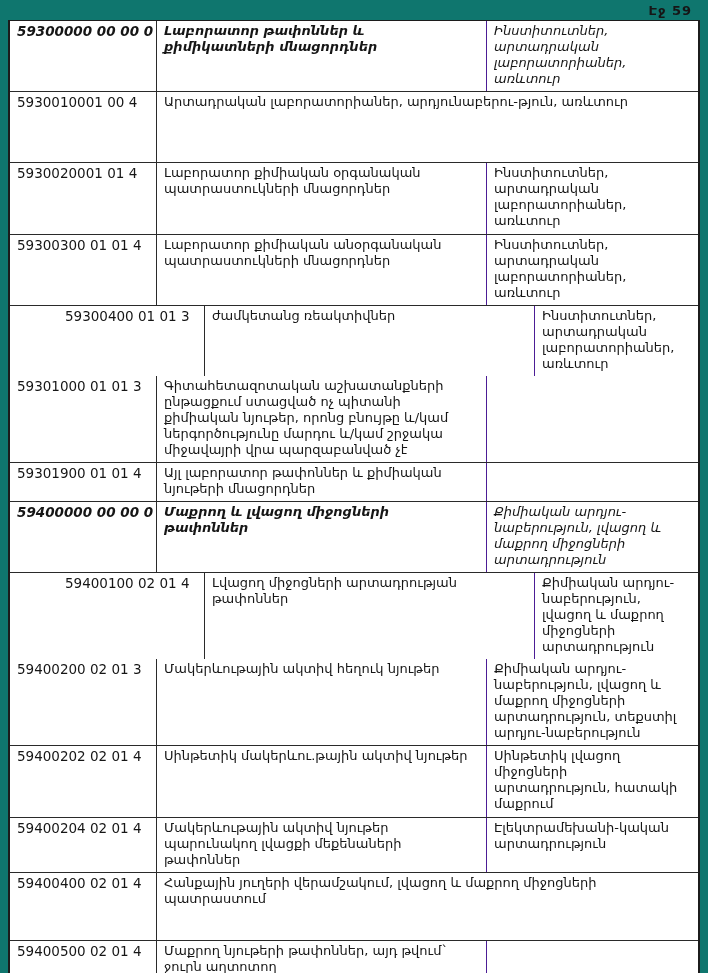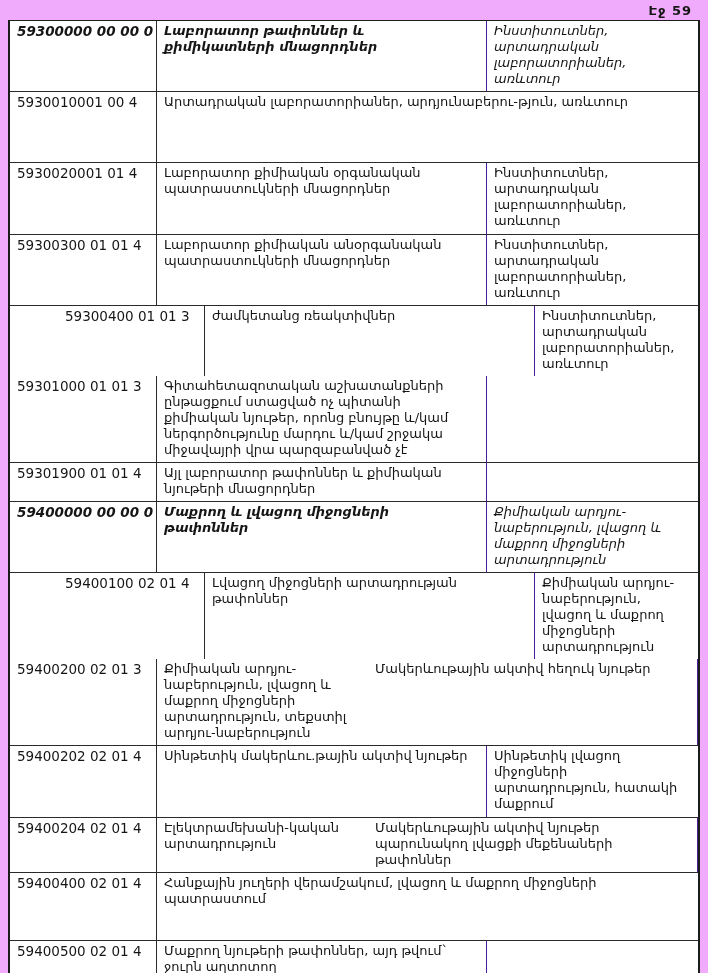--- a/index.html
+++ b/index.html
@@ -1,21 +1,21 @@
 <!DOCTYPE html>
 <html><head>
 <meta charset="utf-8">
 <style>
   * { box-sizing: border-box; }
   html, body { margin: 0; padding: 0; background: #ffffff; }
   .page {
     position: relative;
     width: 708px;
     height: 973px;
-    background: #f0abfc;
+    background: #0f766e;
     overflow: hidden;
     font-family: "DejaVu Sans", sans-serif;
     color: #161616;
   }
   .page-number {
     height: 20px;
     text-align: right;
     padding: 3px 16px 0 0;
     font-size: 13px;
     font-weight: bold;
@@ -118,34 +118,34 @@
     </div>
 
     <div class="row no-div" style="min-height:71px">
       <div class="cell c1">59400100 02 01 4</div>
       <div class="cell c2">Լվացող միջոցների արտադրության թափոններ</div>
       <div class="cell c3">Քիմիական արդյու-նաբերություն, լվացող և մաքրող միջոցների արտադրություն</div>
     </div>
 
     <div class="row" style="min-height:77px">
       <div class="cell c1">59400200 02 01 3</div>
+      <div class="cell c2">Մակերևութային ակտիվ հեղուկ նյութեր</div>
       <div class="cell c3">Քիմիական արդյու-նաբերություն, լվացող և մաքրող միջոցների արտադրություն, տեքստիլ արդյու-նաբերություն</div>
-      <div class="cell c2">Մակերևութային ակտիվ հեղուկ նյութեր</div>
     </div>
 
     <div class="row" style="min-height:72px">
       <div class="cell c1">59400202 02 01 4</div>
       <div class="cell c2">Սինթետիկ մակերևու.թային ակտիվ նյութեր</div>
       <div class="cell c3">Սինթետիկ լվացող միջոցների արտադրություն, հատակի մաքրում</div>
     </div>
 
     <div class="row" style="min-height:34px">
       <div class="cell c1">59400204 02 01 4</div>
+      <div class="cell c2">Մակերևութային ակտիվ նյութեր պարունակող լվացքի մեքենաների թափոններ</div>
       <div class="cell c3">Էլեկտրամեխանի-կական արտադրություն</div>
-      <div class="cell c2">Մակերևութային ակտիվ նյութեր պարունակող լվացքի մեքենաների թափոններ</div>
     </div>
 
     <div class="row" style="min-height:68px">
       <div class="cell c1">59400400 02 01 4</div>
       <div class="cell c3">Հանքային յուղերի վերամշակում, լվացող և մաքրող միջոցների պատրաստում</div>
     </div>
 
     <div class="row" style="min-height:35px">
       <div class="cell c1">59400500 02 01 4</div>
       <div class="cell c2">Մաքրող նյութերի թափոններ, այդ թվում`  ջուրն աղտոտող</div>

